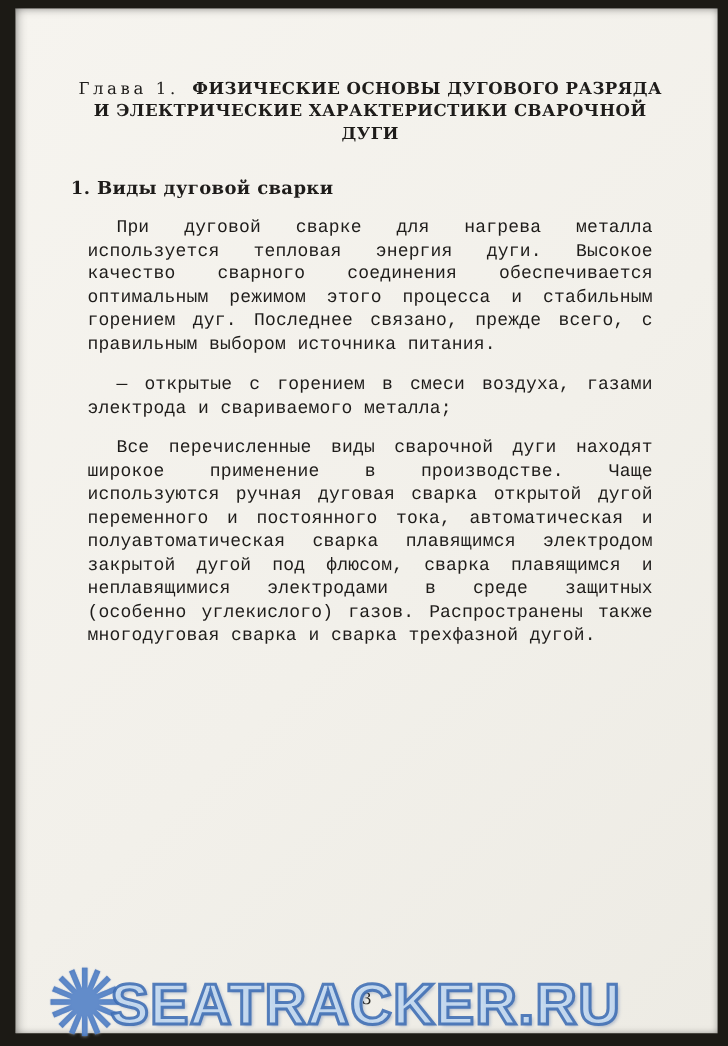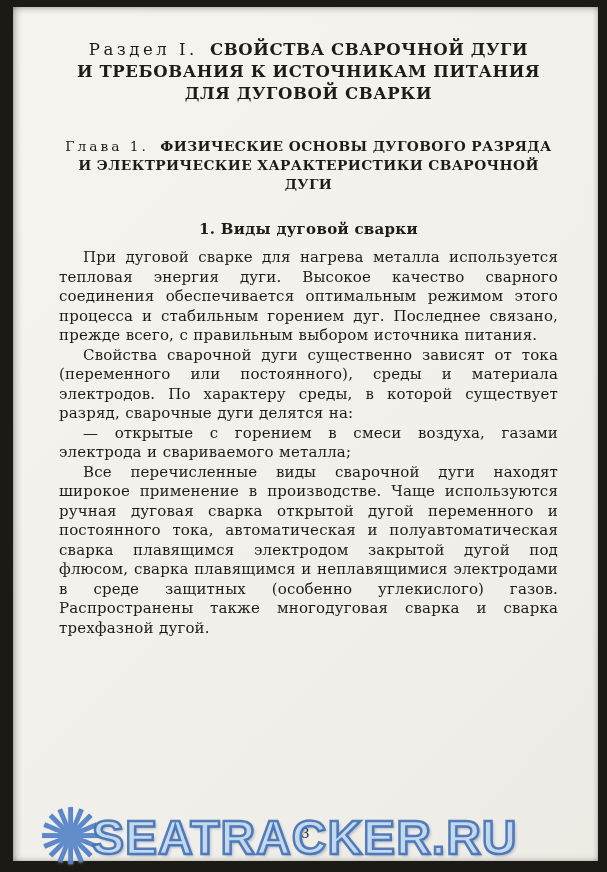--- a/index.html
+++ b/index.html
@@ -45,34 +45,35 @@
     line-height: 19px;
     letter-spacing: 0.4px;
     margin: 32px 0 0 0;
   }
   .chapter-title .kicker {
     font-weight: normal;
     letter-spacing: 3px;
     margin-right: 6px;
   }
   .subsection-title {
-    text-align: center;
+    text-align: left;
     font-weight: bold;
     font-size: 15px;
     margin: 26px 0 10px 0;
     letter-spacing: 0.3px;
   }
   .body-text p {
-    margin: 0;
+    margin: 14px;
     font-size: 15px;
     line-height: 19.5px;
     text-align: justify;
     text-indent: 24px;
     letter-spacing: 0.15px;
     word-spacing: 0.5px;
+    font-family: Liberation Mono, monospace;
   }
   .page-number {
     position: absolute;
     left: 0; right: 0;
     bottom: 20px;
     text-align: center;
     font-size: 13px;
     color: #2a2824;
   }
   
@@ -105,38 +106,31 @@
     white-space: nowrap;
   }
 </style>
 </head>
 <body>
 
 <div class="shot">
   <div class="page">
     <div class="content">
 
-      <h1 class="section-title">
-        <span class="kicker">Раздел I.</span>
-        <span>СВОЙСТВА СВАРОЧНОЙ ДУГИ</span><br>
-        <span>И ТРЕБОВАНИЯ К ИСТОЧНИКАМ ПИТАНИЯ</span><br>
-        <span>ДЛЯ ДУГОВОЙ СВАРКИ</span>
-      </h1>
 
       <h2 class="chapter-title">
         <span class="kicker">Глава 1.</span>
         <span>ФИЗИЧЕСКИЕ ОСНОВЫ ДУГОВОГО РАЗРЯДА</span><br>
         <span>И ЭЛЕКТРИЧЕСКИЕ ХАРАКТЕРИСТИКИ СВАРОЧНОЙ ДУГИ</span>
       </h2>
 
       <h3 class="subsection-title">1. Виды дуговой сварки</h3>
 
       <div class="body-text">
         <p>При дуговой сварке для нагрева металла используется тепловая энергия дуги. Высокое качество сварного соединения обеспечивается оптимальным режимом этого процесса и стабильным горением дуг. Последнее связано, прежде всего, с правильным выбором источника питания.</p>
-        <p>Свойства сварочной дуги существенно зависят от тока (переменного или постоянного), среды и материала электродов. По характеру среды, в которой существует разряд, сварочные дуги делятся на:</p>
         <p>— открытые с горением в смеси воздуха, газами электрода и свариваемого металла;</p>
         <p>Все перечисленные виды сварочной дуги находят широкое применение в производстве. Чаще используются ручная дуговая сварка открытой дугой переменного и постоянного тока, автоматическая и полуавтоматическая сварка плавящимся электродом закрытой дугой под флюсом, сварка плавящимся и неплавящимися электродами в среде защитных (особенно углекислого) газов. Распространены также многодуговая сварка и сварка трехфазной дугой.</p>
 
       </div>
     </div>
 
     <div class="page-number">3</div>
   </div>
 
   <div class="watermark">

